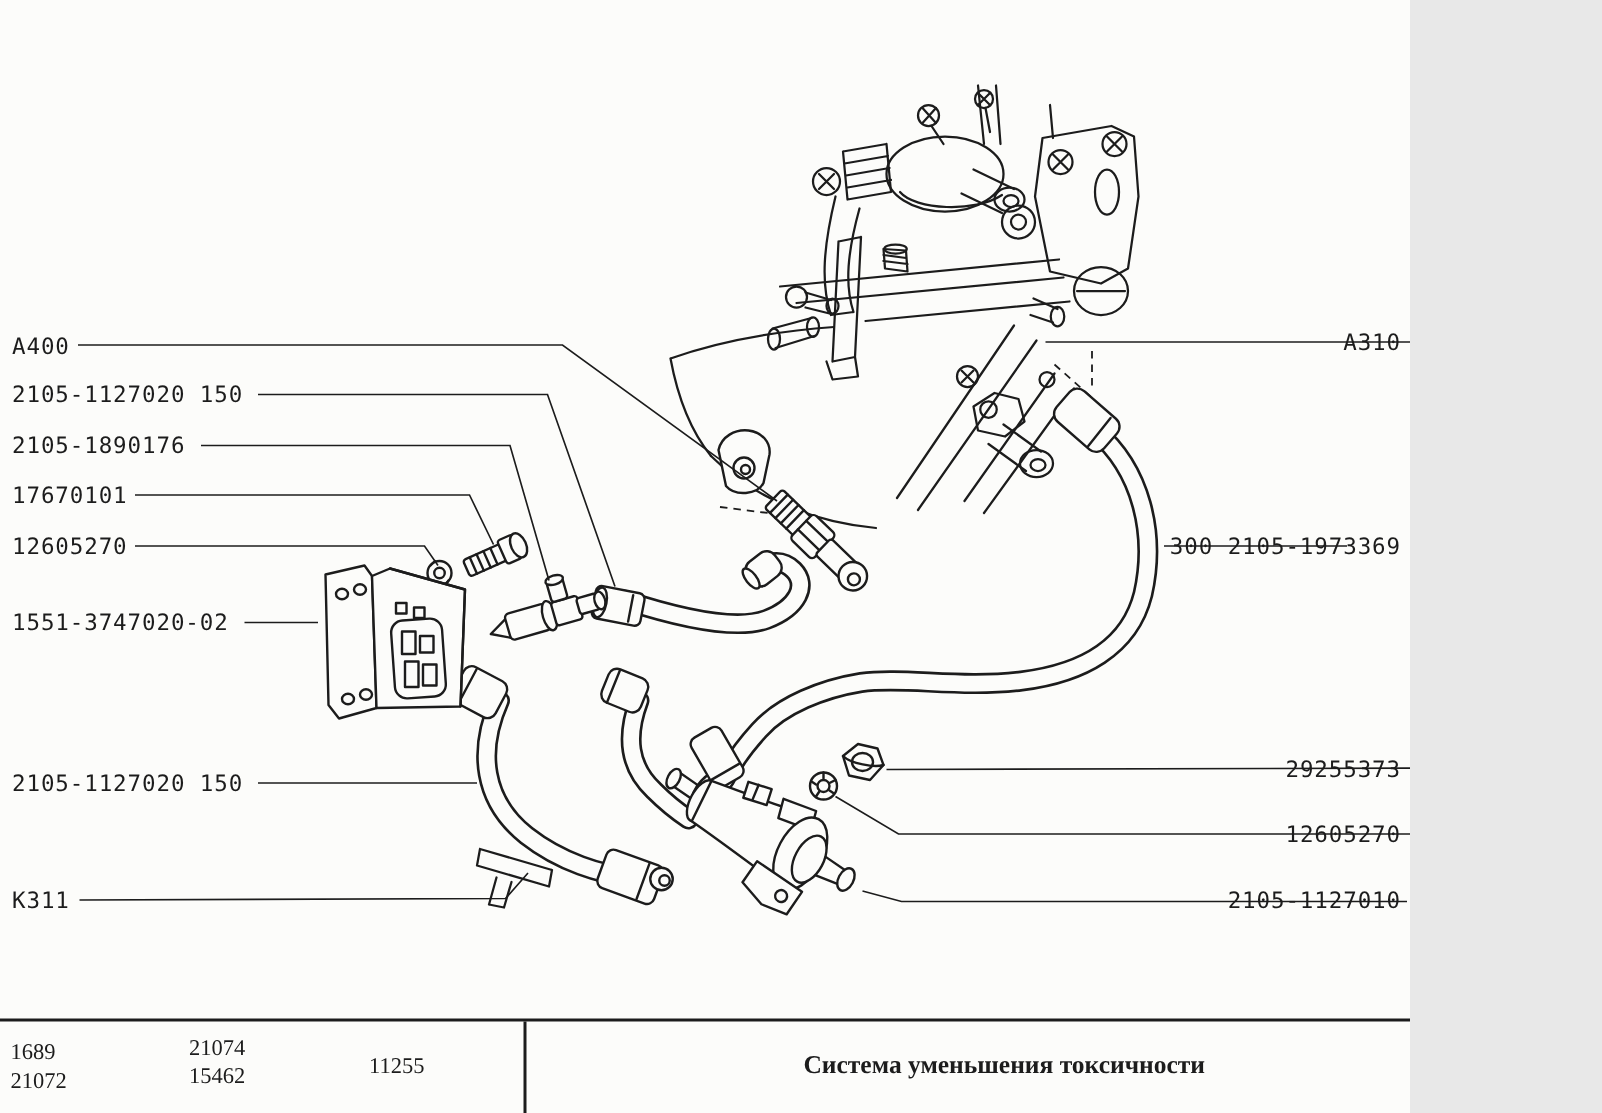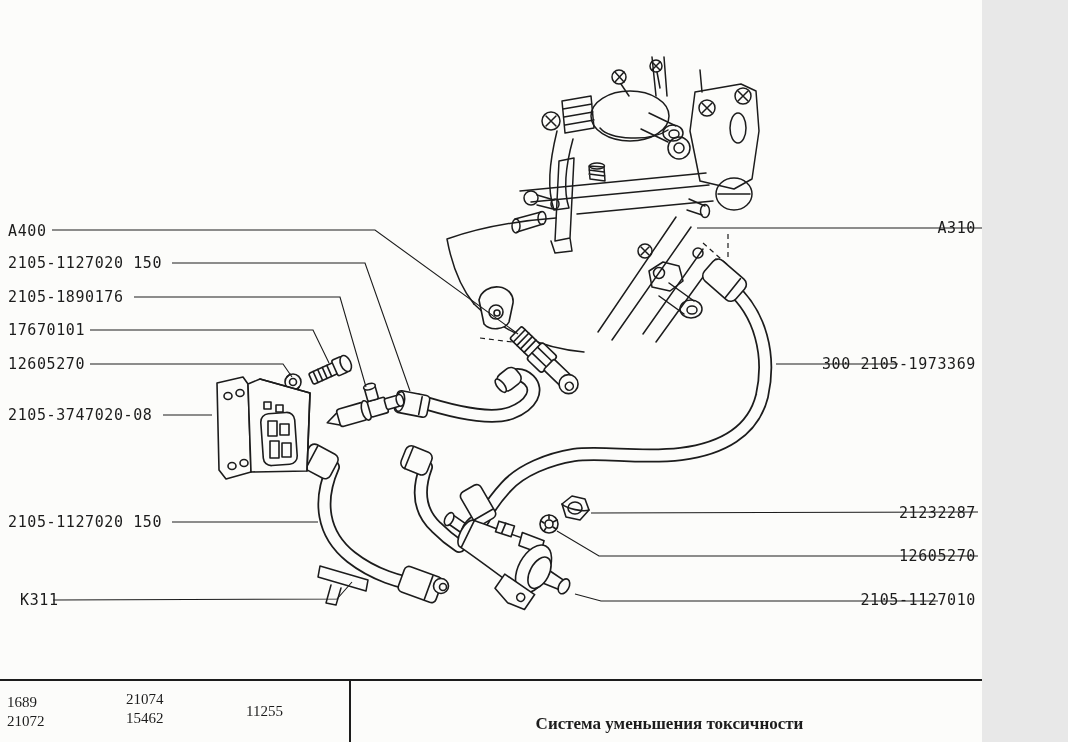--- a/index.html
+++ b/index.html
@@ -1,35 +1,35 @@
 <!DOCTYPE html>
 <html><head>
 <meta charset="utf-8">
 <style>
   html,body{margin:0;padding:0;background:#e8e8e8;}
   #page{position:relative;width:940px;height:742px;background:#fcfcfa;overflow:hidden;
-        font-family:"DejaVu Sans Mono",monospace;color:#1c1c1c;padding-left:42px;}
+        font-family:"DejaVu Sans Mono",monospace;color:#1c1c1c;}
   svg{position:absolute;left:0;top:0;}
   .art{stroke:#1c1c1c;fill:none;stroke-width:1.5;stroke-linecap:round;stroke-linejoin:round;}
   .artf{stroke:#1c1c1c;fill:#fcfcfa;stroke-width:1.6;stroke-linecap:round;stroke-linejoin:round;}
   .hose-o{stroke:#1c1c1c;stroke-width:14;fill:none;stroke-linecap:round;}
   .hose-i{stroke:#fcfcfa;stroke-width:10.5;fill:none;stroke-linecap:round;}
   .tube-o{stroke:#1c1c1c;stroke-width:12;fill:none;stroke-linecap:round;}
   .tube-i{stroke:#fcfcfa;stroke-width:8.5;fill:none;stroke-linecap:round;}
   .leader{stroke:#1c1c1c;stroke-width:1.1;fill:none;}
   .dash{stroke:#1c1c1c;stroke-width:1.2;fill:none;stroke-dasharray:5 4;}
   .lbl{position:absolute;font-size:15px;letter-spacing:.6px;white-space:nowrap;line-height:16px;}
   .lbl.r{text-align:right;}
   
   #footer{position:absolute;left:0;top:679px;width:1068px;height:63px;border-top:2.2px solid #1c1c1c;
           font-family:"Liberation Serif",serif;}
   .vline{position:absolute;top:0;width:1.6px;height:63px;background:#1c1c1c;}
   .mod{position:absolute;font-size:15px;}
   #ftitle{position:absolute;left:349px;width:641px;top:19px;text-align:center;
-          font-size:17px;font-weight:bold;margin-top:14px;}
+          font-size:17px;font-weight:bold;}
   #fcode{position:absolute;left:1046px;width:78px;top:17px;text-align:left;
          font-size:12px;font-weight:bold;}
 </style>
 </head>
 <body>
 
 <div id="page">
 
   <svg width="1068" height="742" viewBox="0 0 1068 742">
 
@@ -239,27 +239,27 @@
       <path d="M557,531 L599,556 L978,556"></path>
       <path d="M575,594 L601,601 L938,601"></path>
     </g>
   </svg>
 
   <div class="lbl" style="left:8px;top:223px">A400</div>
   <div class="lbl" style="left:8px;top:255px">2105-1127020 150</div>
   <div class="lbl" style="left:8px;top:289px">2105-1890176</div>
   <div class="lbl" style="left:8px;top:322px">17670101</div>
   <div class="lbl" style="left:8px;top:356px">12605270</div>
-  <div class="lbl" style="left:8px;top:407px">2105-3747020-08</div>
+  <div class="lbl" style="left:8px;top:407px">1551-3747020-02</div>
   <div class="lbl" style="left:8px;top:514px">2105-1127020 150</div>
-  <div class="lbl" style="left:20px;top:592px">K311</div>
+  <div class="lbl" style="left:8px;top:592px">K311</div>
 
   <div class="lbl r" style="right:6px;top:220px">A310</div>
   <div class="lbl r" style="right:6px;top:356px">300 2105-1973369</div>
-  <div class="lbl r" style="right:6px;top:505px">21232287</div>
+  <div class="lbl r" style="right:6px;top:505px">29255373</div>
   <div class="lbl r" style="right:6px;top:548px">12605270</div>
   <div class="lbl r" style="right:6px;top:592px">2105-1127010</div>
 
   <div id="footer">
     <div class="vline" style="left:349px"></div>
     <div class="vline" style="left:990px"></div>
     <span class="mod" style="left:7px;top:13px">1689</span>
     <span class="mod" style="left:7px;top:32px">21072</span>
     <span class="mod" style="left:126px;top:10px">21074</span>
     <span class="mod" style="left:126px;top:29px">15462</span>

